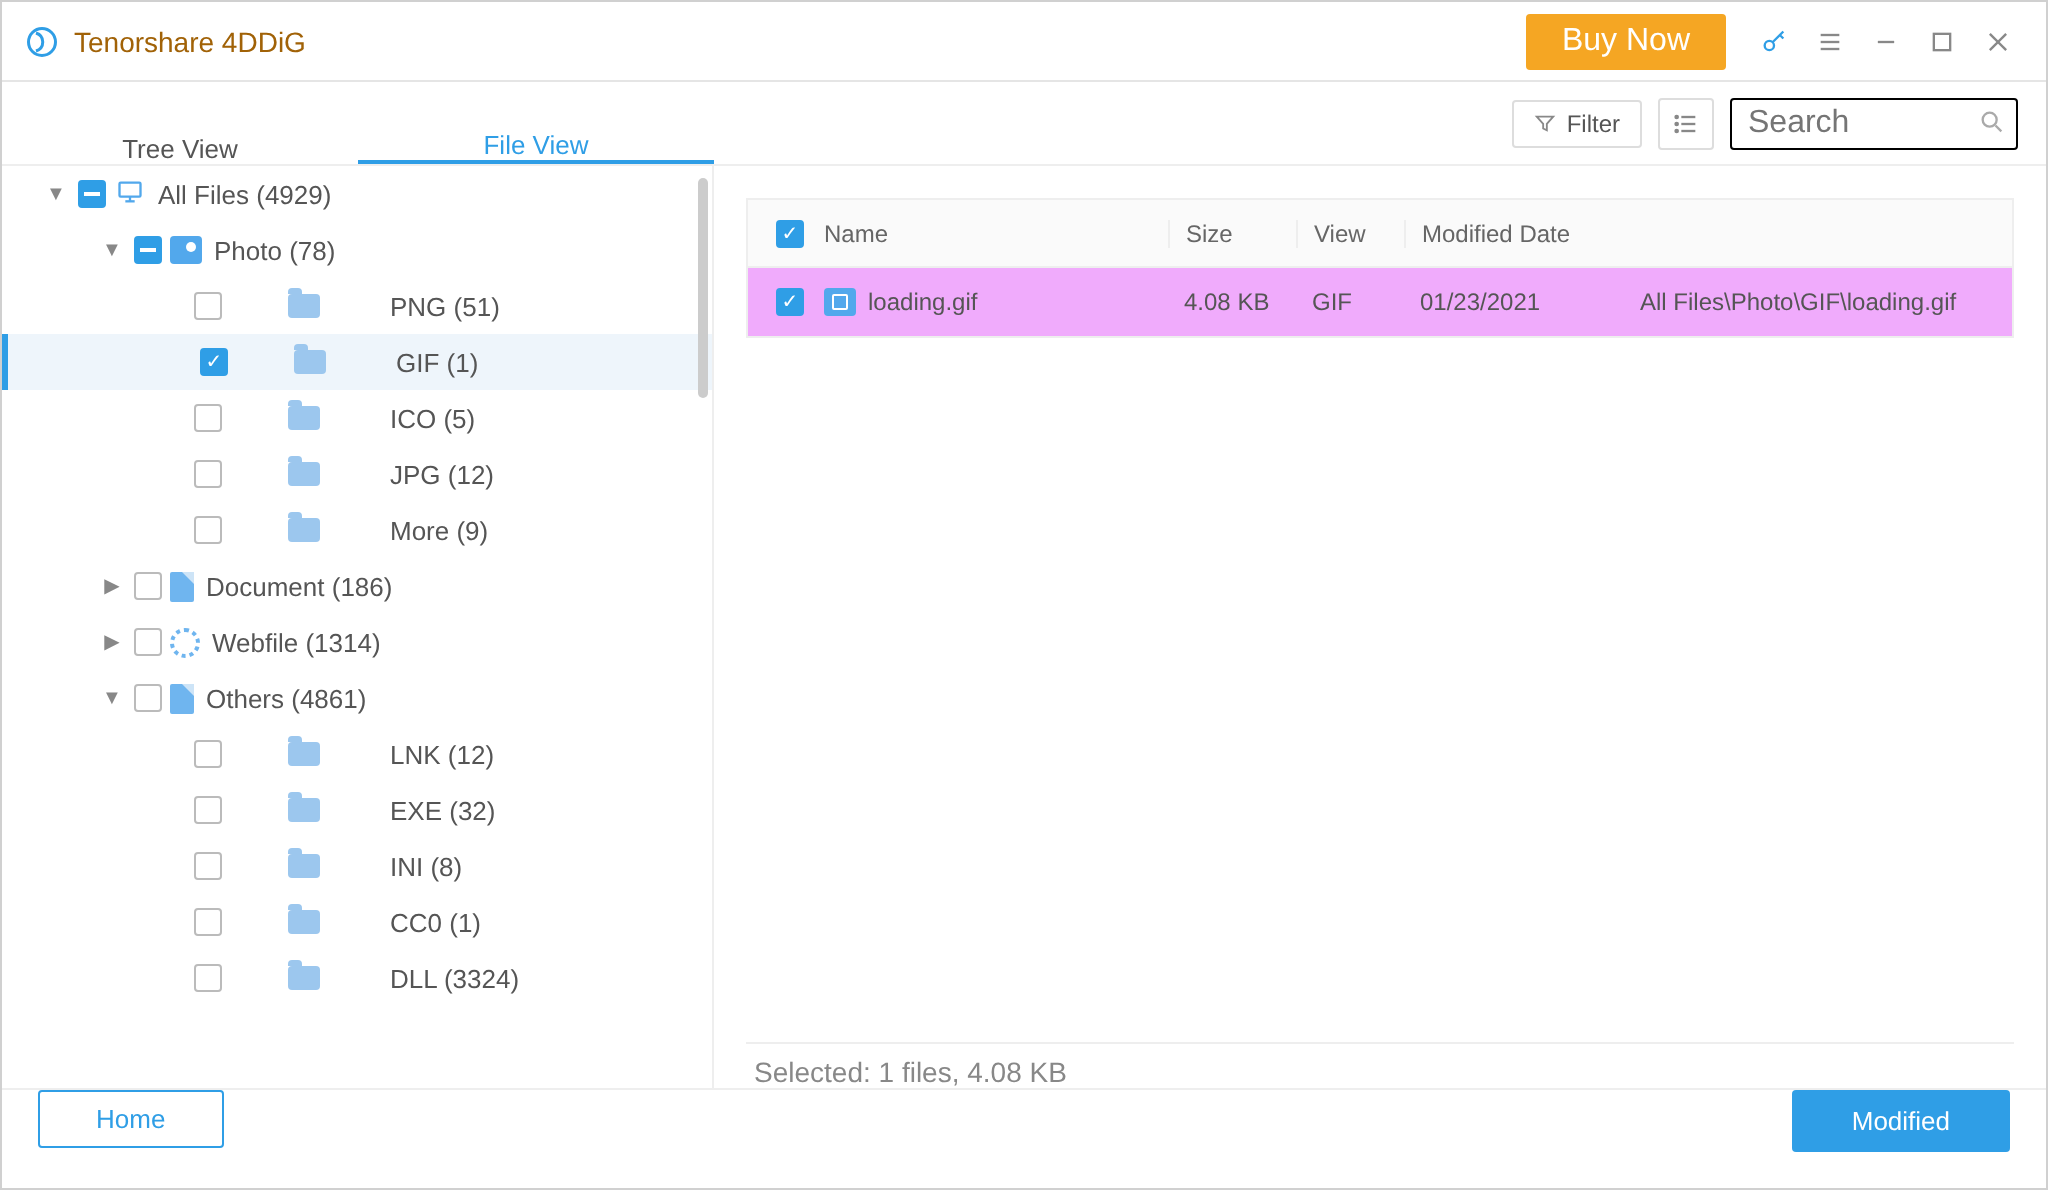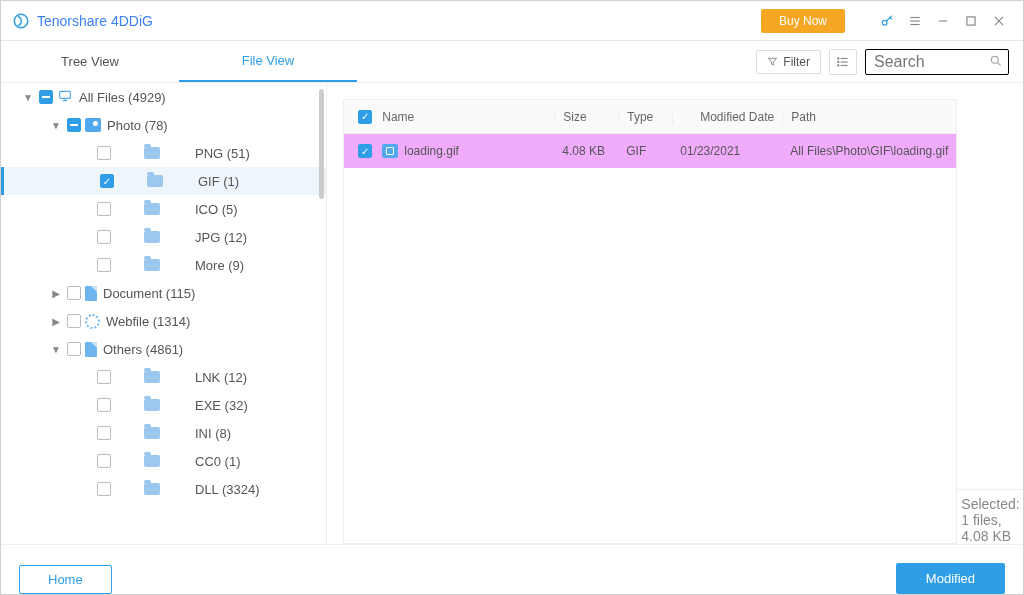--- a/index.html
+++ b/index.html
@@ -1,26 +1,26 @@
 <!DOCTYPE html>
 <html><head>
 <meta charset="utf-8">
 <style>
   * { box-sizing: border-box; margin: 0; padding: 0; font-family: -apple-system, "Segoe UI", Arial, sans-serif; }
   body { width: 1024px; height: 595px; overflow: hidden; background: #fff; border: 1px solid #d0d0d0; position: relative; }
   .titlebar { height: 40px; display: flex; align-items: center; padding: 0 10px; border-bottom: 1px solid #e5e5e5; }
   .logo-icon { width: 20px; height: 20px; margin-right: 6px; display:inline-flex; align-items:center; justify-content:center; }
-  .app-title { color: #3b82f6; font-size: 14px; }
+  .app-title { color: #a16207; font-size: 14px; }
   .title-spacer { flex: 1; }
-  .buy-btn { background: #f5a623; color: #fff; border: none; padding: 5px 18px; font-size: 12px; cursor: pointer; border-radius: 2px; margin-right: 28px; }
+  .buy-btn { background: #f5a623; color: #fff; border: none; padding: 5px 18px; font-size: 16px; cursor: pointer; border-radius: 2px; margin-right: 10px; }
   .title-icon { width: 28px; height: 28px; display: inline-flex; align-items: center; justify-content: center; color: #888; cursor: pointer; }
   .title-icon svg { width: 14px; height: 14px; }
   .key-icon svg { stroke: #2f9ee6; }
   .toolbar-row { height: 42px; display: flex; align-items: stretch; border-bottom: 1px solid #eee; }
-  .tab-area { width: 356px; display: flex; }
+  .tab-area { width: 356px; display: flex; align-items: flex-end; }
   .tab { flex: 1; display: flex; align-items: center; justify-content: center; font-size: 13px; color: #555; cursor: pointer; }
   .tab.active { color: #2f9ee6; border-bottom: 2px solid #2f9ee6; }
   .right-tools { flex: 1; display: flex; align-items: center; justify-content: flex-end; padding: 0 14px; gap: 8px; }
   .filter-btn { display: flex; align-items: center; gap: 5px; border: 1px solid #ddd; padding: 4px 10px; font-size: 12px; color: #555; cursor: pointer; background: #fff; border-radius:2px; }
   .list-btn { border: 1px solid #ddd; width: 28px; height: 26px; display:flex; align-items:center; justify-content:center; cursor:pointer; background:#fff; border-radius:2px; color:#888; }
   .search-wrap { position: relative; }
   .search-input { border: 1px solid #000000; height: 26px; width: 144px; padding: 0 26px 0 8px; font-size: 16px; color:#666; border-radius:2px; }
   .search-ico { position:absolute; right:6px; top:5px; color:#aaa; }
   .main { position: absolute; top: 82px; left: 0; right: 0; bottom: 50px; display: flex; }
   .sidebar { width: 356px; border-right: 1px solid #eee; overflow-y: auto; position: relative; }
@@ -35,41 +35,41 @@
   .cb.partial { background:#2f9ee6; border-color:#2f9ee6; }
   .cb.partial::after { content:""; width:8px; height:2px; background:#fff; }
   .monitor-ico { color:#2f9ee6; margin-right:6px; }
   .photo-ico { background:#52a8ec; width:16px; height:14px; border-radius:2px; margin-right:6px; display:inline-flex; align-items:center; justify-content:center; }
   .photo-ico::after{content:"";width:5px;height:5px;border-radius:50%;background:#fff;margin:-4px -4px 0 0;}
   .fld { display:inline-block; width:16px; height:12px; background:#9cc7ee; border-radius:2px; margin-right:6px; position:relative; }
   .fld::before{content:"";position:absolute;top:-3px;left:0;width:7px;height:3px;background:#9cc7ee;border-radius:2px 2px 0 0;}
   .doc-ico { width:12px; height:15px; background:#6fb5ef; margin-right:6px; display:inline-block; border-radius:1px; position:relative; }
   .doc-ico::after{content:"";position:absolute;top:0;right:0;border:3px solid #cde4f7;border-left-color:transparent;border-bottom-color:transparent;}
   .web-ico { width:15px; height:15px; border:2px dotted #6fb5ef; border-radius:50%; margin-right:6px; display:inline-block; }
-  .content { flex: 1; display: flex; flex-direction: row; padding: 16px 16px 0 16px; }
+  .content { flex: 1; display: flex; flex-direction: column; padding: 16px 16px 0 16px; }
   .table-wrap { border: 1px solid #eee; flex: 0 0 auto; }
   .thead { display: flex; background: #fafafa; height: 34px; align-items: center; font-size: 12px; color: #666; border-bottom: 1px solid #eee; }
   .th { padding: 0 8px; border-left: 1px solid #eee; }
   .th:first-child{border-left:none;}
   .th.name{ flex: 0 0 210px; display:flex; align-items:center; gap:6px; padding-left:10px; }
   .th.size{ flex: 0 0 64px; }
   .th.type{ flex: 0 0 54px; }
-  .th.date{ flex: 0 0 110px; text-align: right; }
+  .th.date{ flex: 0 0 110px; }
   .th.path{ flex: 1; }
   .trow { display: flex; height: 34px; align-items: center; font-size: 12px; color: #555; background: #f0abfc; }
   .td { padding: 0 8px; }
   .td.name{ flex: 0 0 210px; display:flex; align-items:center; gap:6px; padding-left:10px;}
   .td.size{ flex: 0 0 64px; }
   .td.type{ flex: 0 0 54px; }
   .td.date{ flex: 0 0 110px; }
   .td.path{ flex: 1; }
   .file-ico { width:16px; height:14px; background:#52a8ec; border-radius:2px; display:inline-flex; align-items:center; justify-content:center; }
   .file-ico::after{content:"";width:6px;height:6px;border:1px solid #fff;border-radius:1px;}
   .status-bar { font-size: 14px; color: #888; padding: 6px 4px 0 4px; border-top:1px solid #eee; margin-top:auto; }
-  .footer { position: absolute; bottom: 0; left: 0; right: 0; height: 50px; display: flex; align-items: flex-end; padding: 0 18px; border-top: 1px solid #eee; background:#fff; }
+  .footer { position: absolute; bottom: 0; left: 0; right: 0; height: 50px; display: flex; align-items: flex-start; padding: 0 18px; border-top: 1px solid #eee; background:#fff; }
   .home-btn { border: 1px solid #2f9ee6; color: #2f9ee6; background: #fff; padding: 6px 28px; font-size: 13px; cursor: pointer; border-radius:2px; }
   .recover-btn { margin-left: auto; background: #2f9ee6; color: #fff; border: none; padding: 8px 30px; font-size: 13px; cursor: pointer; border-radius:2px; }
   .indent-1{padding-left:20px;} .indent-2{padding-left:48px;} .indent-3{padding-left:92px;gap:29px;}
 </style>
 </head>
 <body>
 
 <div class="titlebar">
   <span class="logo-icon">
     <svg viewBox="0 0 24 24" width="18" height="18">
@@ -187,21 +187,21 @@
     </div>
     <div class="tree-node indent-3">
       <span class="cb"></span>
       <span class="fld"></span>
       <span>More (9)</span>
     </div>
     <div class="tree-node indent-2">
       <span class="arrow">▶</span>
       <span class="cb"></span>
       <span class="doc-ico"></span>
-      <span>Document (115)</span>
+      <span>Document (186)</span>
     </div>
     <div class="tree-node indent-2">
       <span class="arrow">▶</span>
       <span class="cb"></span>
       <span class="web-ico"></span>
       <span>Webfile (1314)</span>
     </div>
     <div class="tree-node indent-2">
       <span class="arrow">▼</span>
       <span class="cb"></span>
@@ -239,23 +239,22 @@
   </div>
 
   <div class="content">
     <div class="table-wrap">
       <div class="thead">
         <div class="th name">
           <span class="cb checked"></span>
           <span>Name</span>
         </div>
         <div class="th size">Size</div>
-        <div class="th type">Type</div>
+        <div class="th type">View</div>
         <div class="th date">Modified Date</div>
-        <div class="th path">Path</div>
       </div>
       <div class="trow">
         <div class="td name">
           <span class="cb checked"></span>
           <span class="file-ico"></span>
           <span>loading.gif</span>
         </div>
         <div class="td size">4.08 KB</div>
         <div class="td type">GIF</div>
         <div class="td date">01/23/2021</div>

